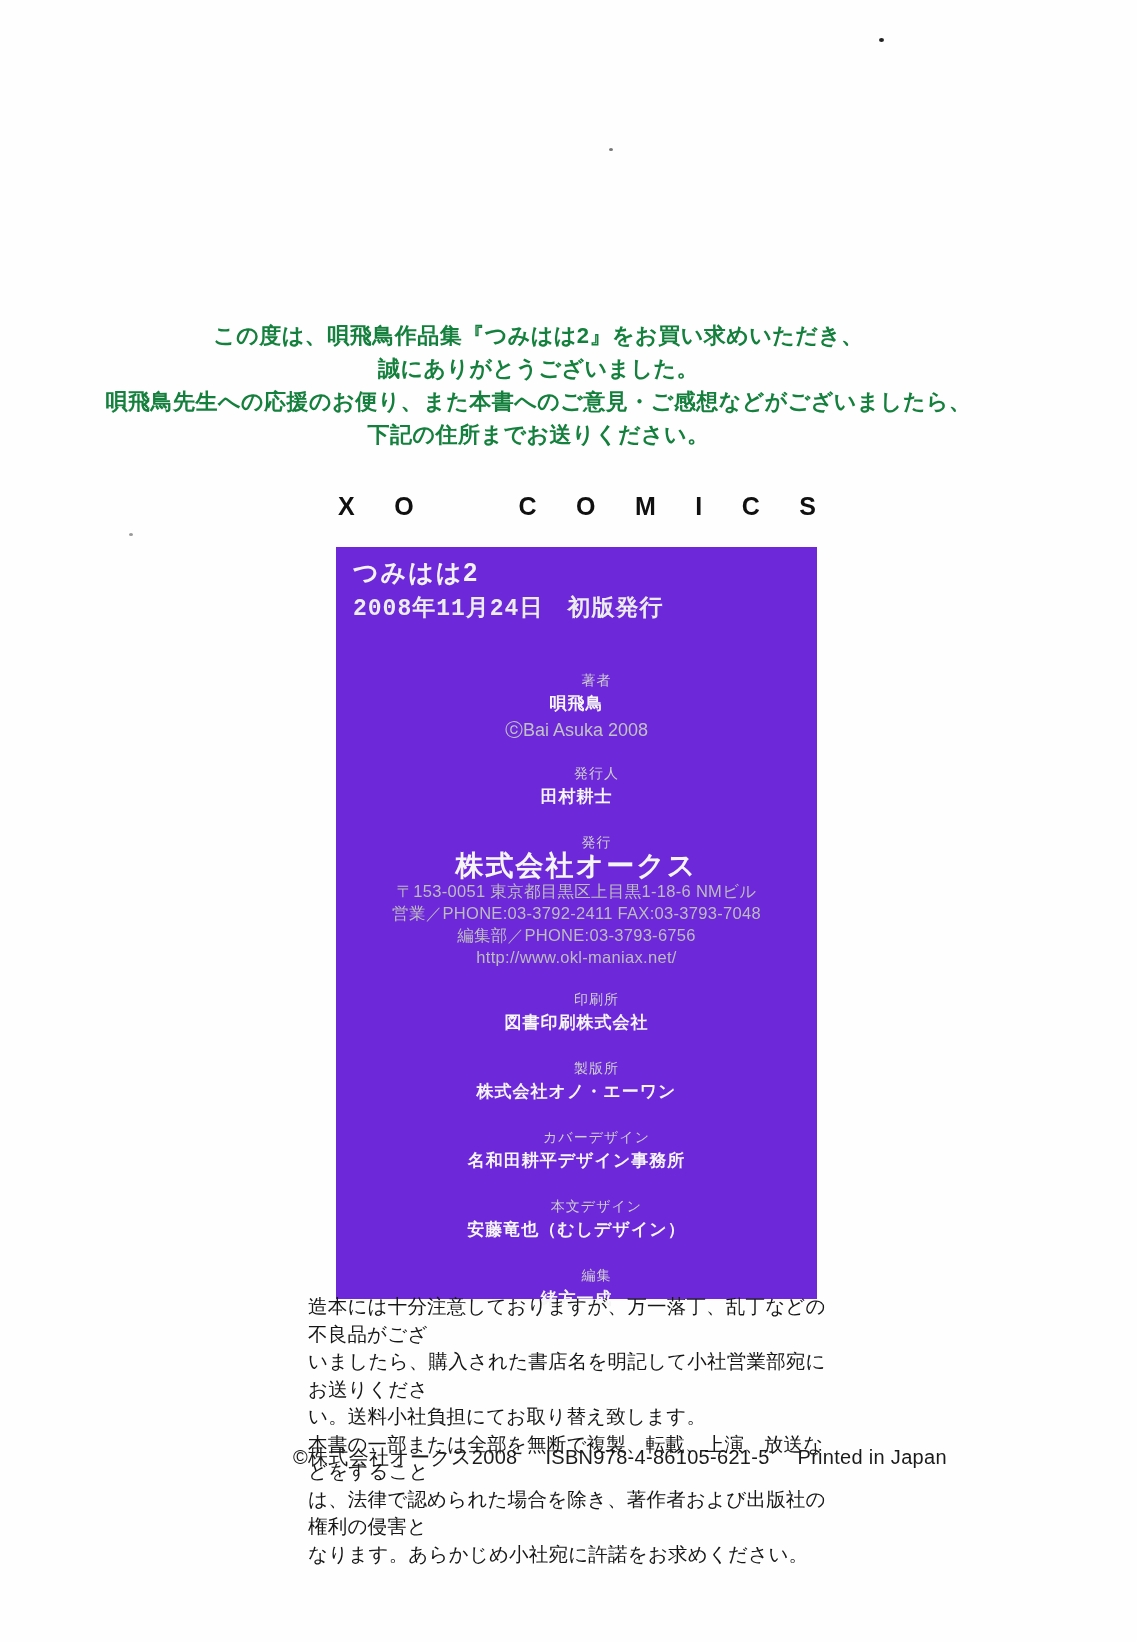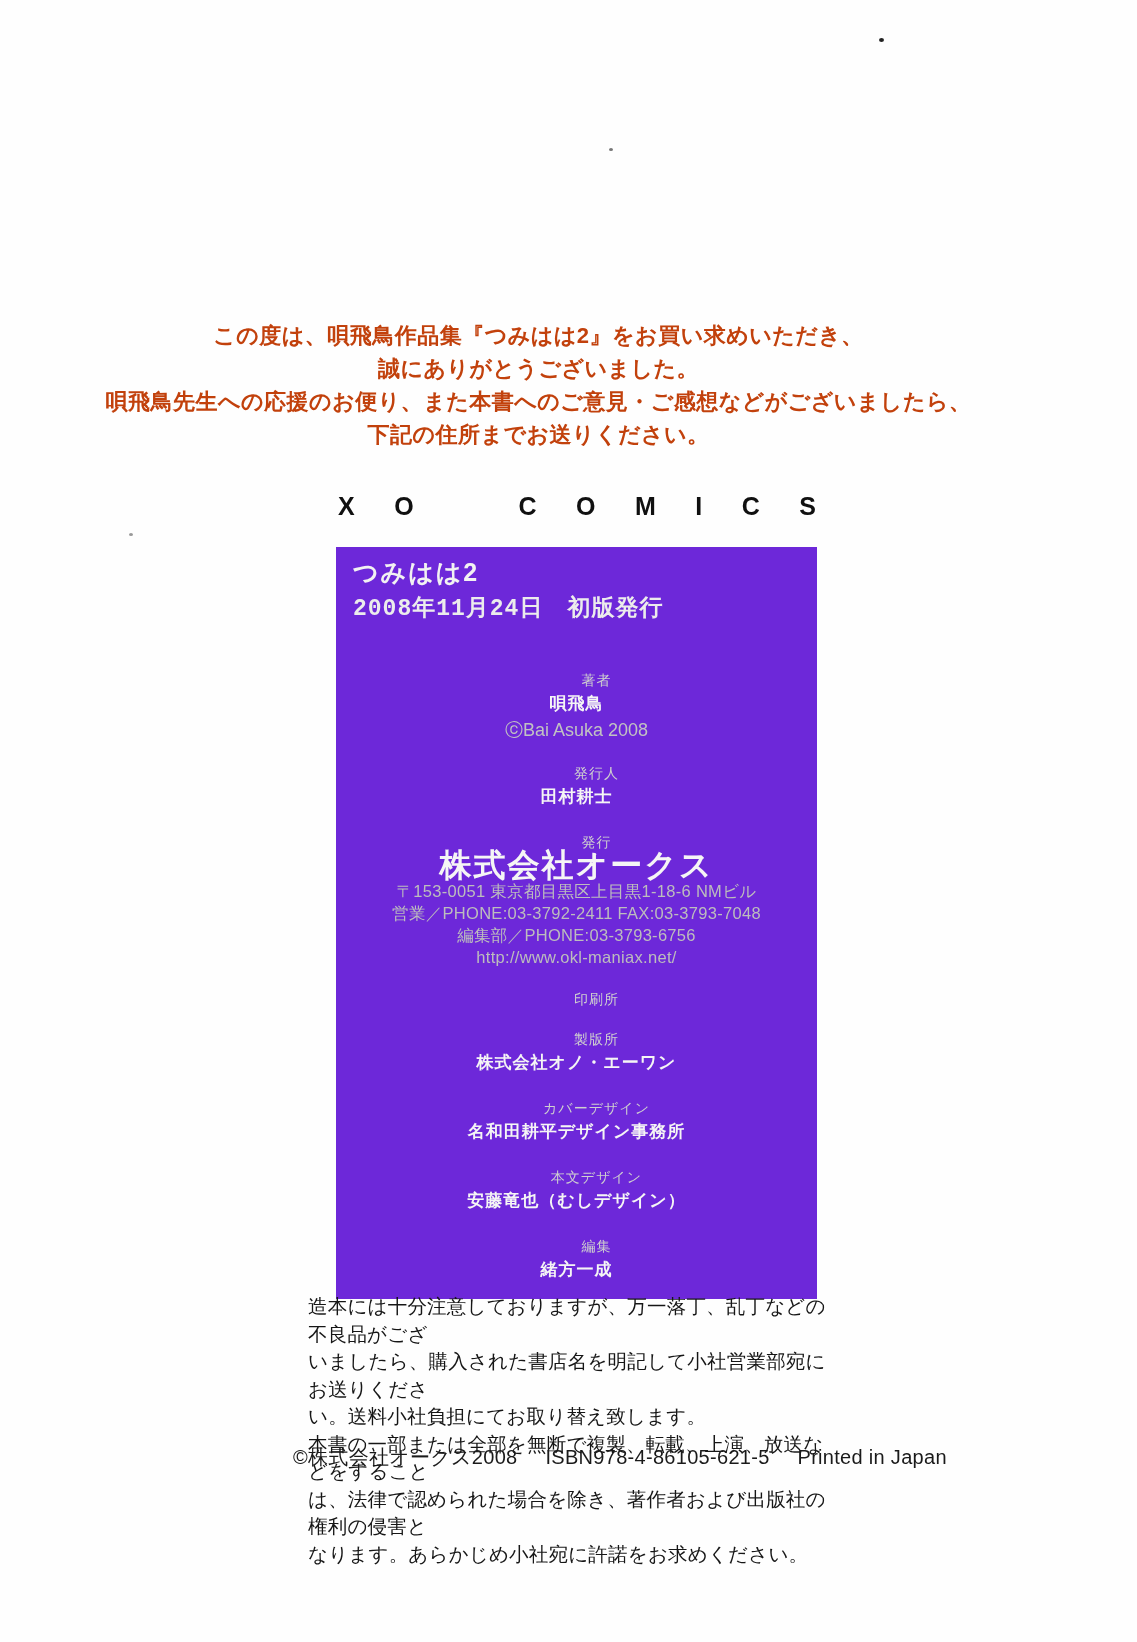--- a/index.html
+++ b/index.html
@@ -3,42 +3,42 @@
 <meta charset="utf-8">
 <style>
   html,body{margin:0;padding:0;background:#e9e9e9;}
   .page{
     position:relative;width:1137px;height:1642px;background:#fefefe;overflow:hidden;
     font-family:"Liberation Sans","DejaVu Sans",sans-serif;color:#151515;
   }
   
   .top-message{
     position:absolute;top:319px;left:0;width:1077px;
-    text-align:center;font-size:22px;font-weight:bold;line-height:33px;color:#c2410c;
+    text-align:center;font-size:22px;font-weight:bold;line-height:33px;color:#15803d;
     letter-spacing:.5px;
   }
   
   .brand{
     position:absolute;left:338px;top:492px;width:478px;
     display:flex;justify-content:space-between;align-items:flex-end;
     font-size:25px;font-weight:bold;color:#101010;
   }
   .brand .sp{width:26px;}
   
   .box{
     position:absolute;left:336px;top:531px;width:481px;height:752px;
     background:#6d28d9;color:#ededed;margin-top:16px;
   }
   .box-title{position:absolute;top:9px;left:17px;font-size:25px;font-weight:bold;letter-spacing:2px;color:#f2f2f2;}
   .box-date{position:absolute;top:45px;left:17px;font-size:23px;font-weight:bold;color:#ececec;letter-spacing:1px;font-family:Liberation Mono, monospace;}
   .sections{position:absolute;top:102px;left:0;width:481px;text-align:center;}
   .section{margin-top:22px;}
   .sec-label{font-size:14px;color:#cfcfcf;line-height:18px;letter-spacing:1px;padding-left:40px;}
   .sec-value{font-size:17px;font-weight:bold;color:#f5f5f5;line-height:29px;letter-spacing:1px;}
-  .sec-value.big{font-size:32px;letter-spacing:2px;}
+  .sec-value.big{font-size:28px;letter-spacing:2px;}
   .sec-sub{font-size:18px;color:#c2c2c2;line-height:24px;}
   .addr-line{font-size:16.5px;color:#bdbdbd;line-height:22px;letter-spacing:.3px;}
   
   .notice{
     position:absolute;top:1293px;left:308px;width:532px;
     font-size:19.5px;line-height:27.5px;color:#161616;text-align:left;letter-spacing:.2px;
   }
   
   .copyright{
     position:absolute;top:1444px;left:293px;width:700px;
@@ -97,20 +97,21 @@
         <div class="sec-label">発行</div>
         <div class="sec-value big">株式会社オークス</div>
         <div class="addr-line">〒153-0051 東京都目黒区上目黒1-18-6 NMビル</div>
         <div class="addr-line">営業／PHONE:03-3792-2411  FAX:03-3793-7048</div>
         <div class="addr-line">編集部／PHONE:03-3793-6756</div>
         <div class="addr-line">http://www.okl-maniax.net/</div>
       </div>
 
       <div class="section">
         <div class="sec-label">印刷所</div>
+        <div class="sec-value">図書印刷株式会社</div>
       </div>
 
       <div class="section">
         <div class="sec-label">製版所</div>
         <div class="sec-value">株式会社オノ・エーワン</div>
       </div>
 
       <div class="section">
         <div class="sec-label">カバーデザイン</div>
         <div class="sec-value">名和田耕平デザイン事務所</div>

